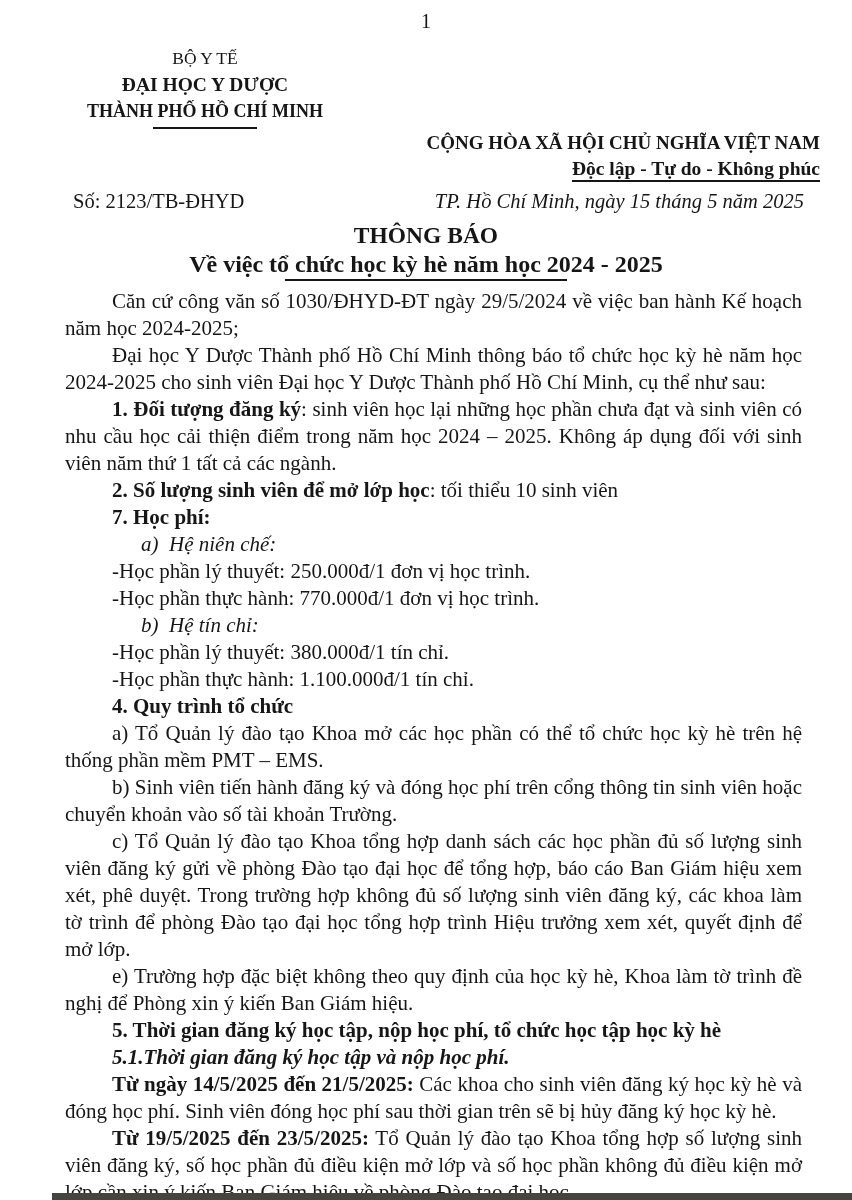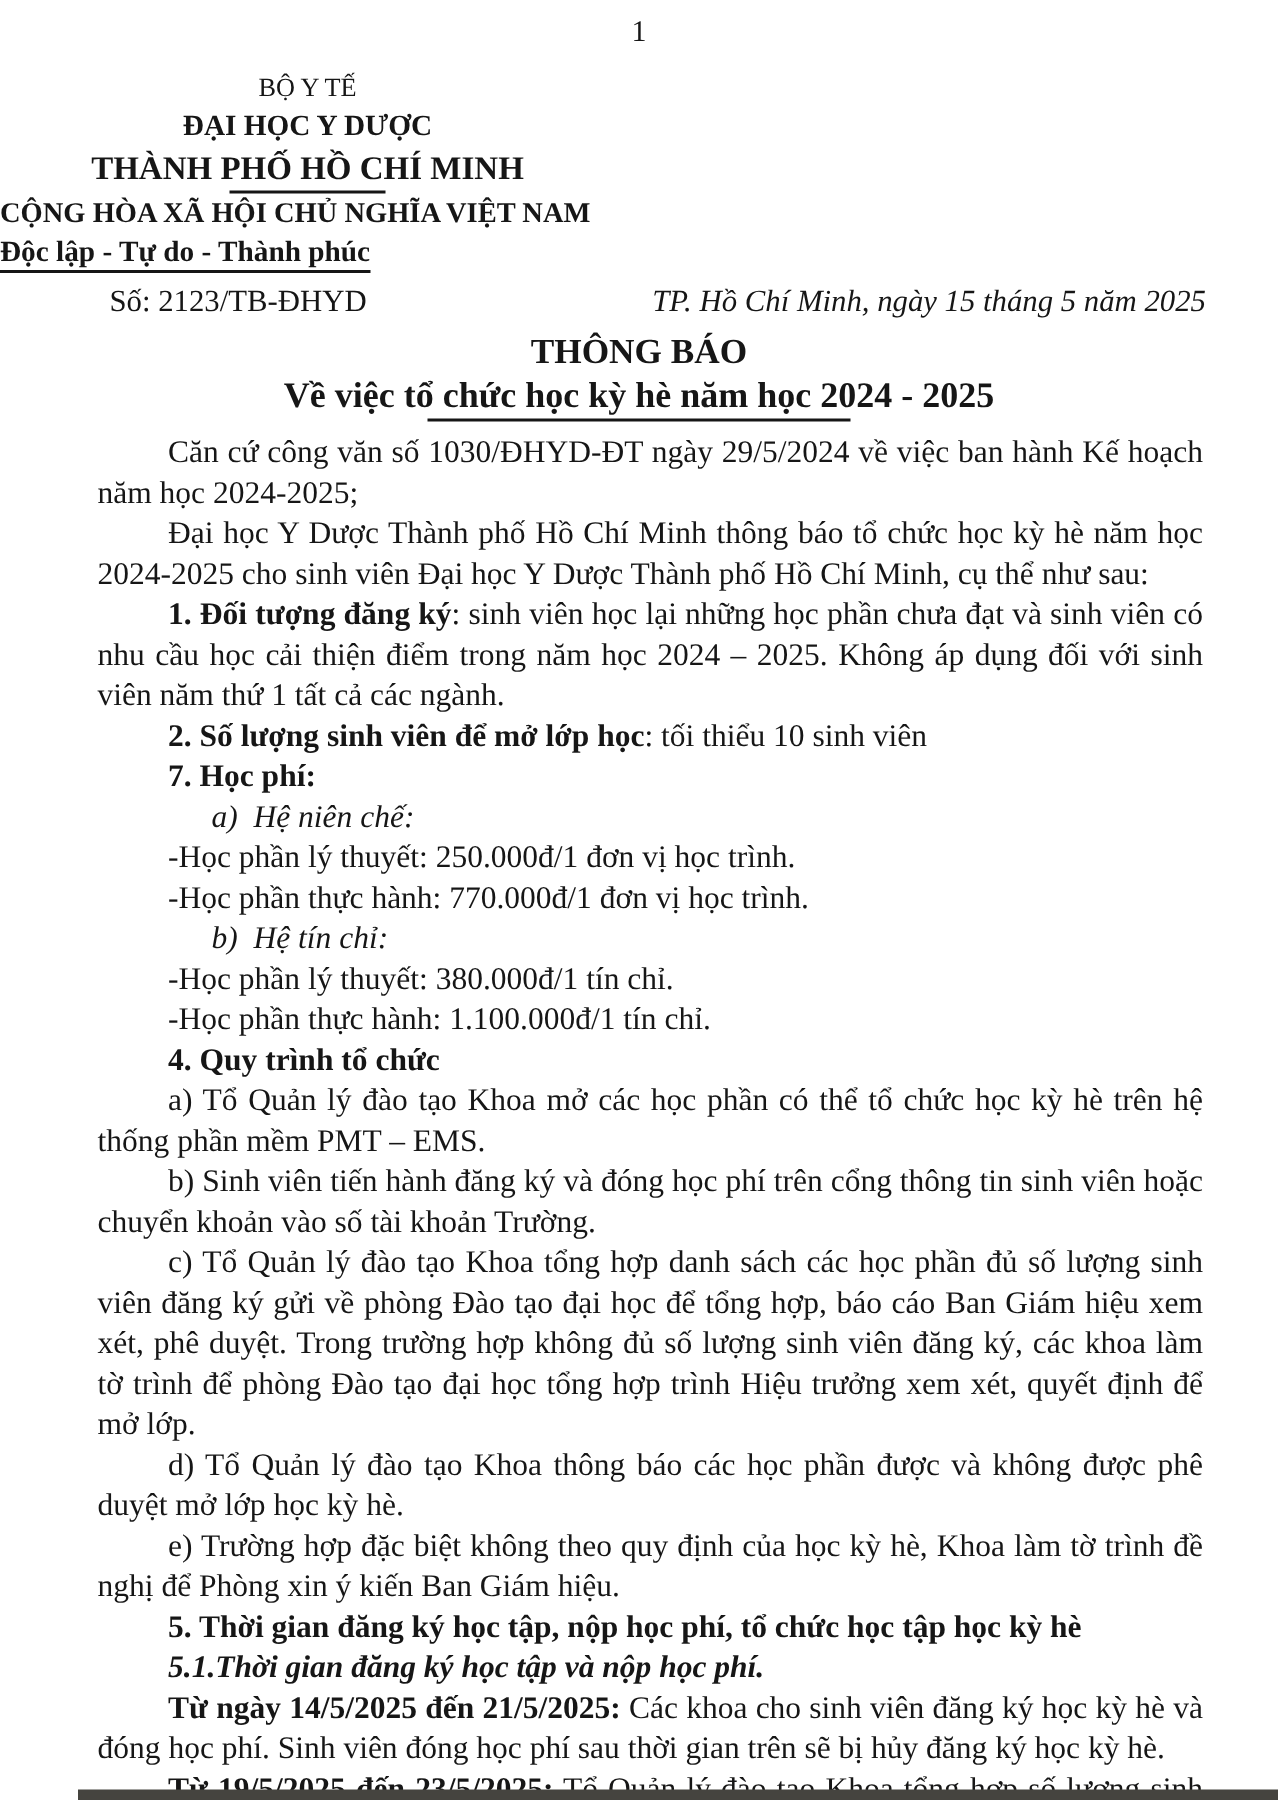--- a/index.html
+++ b/index.html
@@ -15,27 +15,27 @@
   .page-number {
     text-align: center;
     padding-top: 10px;
     font-size: 20px;
     line-height: 23px;
   }
   .header-cols { display: flex; margin-top: 12px; flex-direction: column; }
   .col-left { width: 350px; margin-left: 30px; text-align: center; }
   .col-left .l1 { font-size: 17.5px; line-height: 26px; }
   .col-left .l2 { font-size: 19.5px; line-height: 27px; font-weight: bold; }
-  .col-left .l3 { font-size: 22px; line-height: 27px; font-weight: bold; }
+  .col-left .l3 { font-size: 18px; line-height: 27px; font-weight: bold; }
   .rule-short {
     width: 104px; height: 0;
     border-bottom: 2px solid #161616;
     margin: 2px auto 0;
   }
-  .col-right { flex: 1; margin-right: 32px; text-align: left; }
+  .col-right { flex: 1; margin-right: 32px; text-align: right; }
   .col-right .l1 { font-size: 19px; line-height: 27px; font-weight: bold; }
   .col-right .l2 { font-size: 19.5px; line-height: 26px; font-weight: bold; }
   .col-right .l2 .u { border-bottom: 2px solid #161616; padding-bottom: 1px; }
   .meta-row {
     display: flex; justify-content: space-between;
     margin-top: 6px; padding: 0 48px 0 73px;
     font-size: 20.5px; line-height: 27px;
   }
   .date-line { font-style: italic; }
   .title-block { text-align: center; margin-top: 5px; }
@@ -74,21 +74,21 @@
 
   <div class="header-cols">
     <div class="col-left">
       <div class="l1">BỘ Y TẾ</div>
       <div class="l2">ĐẠI HỌC Y DƯỢC</div>
       <div class="l3">THÀNH PHỐ HỒ CHÍ MINH</div>
       <div class="rule-short"></div>
     </div>
     <div class="col-right">
       <div class="l1">CỘNG HÒA XÃ HỘI CHỦ NGHĨA VIỆT NAM</div>
-      <div class="l2"><span class="u">Độc lập - Tự do - Thành phúc</span></div>
+      <div class="l2"><span class="u">Độc lập - Tự do - Không phúc</span></div>
     </div>
   </div>
 
   <div class="meta-row">
     <div class="doc-number">Số: 2123/TB-ĐHYD</div>
     <div class="date-line">TP. Hồ Chí Minh, ngày 15 tháng 5 năm 2025</div>
   </div>
 
   <div class="title-block">
     <div class="title-main">THÔNG BÁO</div>
@@ -105,21 +105,20 @@
     <p class="subitem"><span>a)&nbsp; Hệ niên chế:</span></p>
     <p class="dash"><span>-Học phần lý thuyết: 250.000đ/1 đơn vị học trình.</span></p>
     <p class="dash"><span>-Học phần thực hành: 770.000đ/1 đơn vị học trình.</span></p>
     <p class="subitem"><span>b)&nbsp; Hệ tín chỉ:</span></p>
     <p class="dash"><span>-Học phần lý thuyết: 380.000đ/1 tín chỉ.</span></p>
     <p class="dash"><span>-Học phần thực hành: 1.100.000đ/1 tín chỉ.</span></p>
     <p><span class="b">4. Quy trình tổ chức</span></p>
     <p><span>a) Tổ Quản lý đào tạo Khoa mở các học phần có thể tổ chức học kỳ hè trên hệ thống phần mềm PMT – EMS.</span></p>
     <p><span>b) Sinh viên tiến hành đăng ký và đóng học phí trên cổng thông tin sinh viên hoặc chuyển khoản vào số tài khoản Trường.</span></p>
     <p><span>c) Tổ Quản lý đào tạo Khoa tổng hợp danh sách các học phần đủ số lượng sinh viên đăng ký gửi về phòng Đào tạo đại học để tổng hợp, báo cáo Ban Giám hiệu xem xét, phê duyệt. Trong trường hợp không đủ số lượng sinh viên đăng ký, các khoa làm tờ trình để phòng Đào tạo đại học tổng hợp trình Hiệu trưởng xem xét, quyết định để mở lớp.</span></p>
-    <p><span>d) Tổ Quản lý đào tạo Khoa thông báo các học phần được và không được phê duyệt mở lớp học kỳ hè.</span></p>
     <p><span>e) Trường hợp đặc biệt không theo quy định của học kỳ hè, Khoa làm tờ trình đề nghị để Phòng xin ý kiến Ban Giám hiệu.</span></p>
     <p><span class="b">5. Thời gian đăng ký học tập, nộp học phí, tổ chức học tập học kỳ hè</span></p>
     <p><span class="bi">5.1.Thời gian đăng ký học tập và nộp học phí.</span></p>
     <p><span class="b">Từ ngày 14/5/2025 đến 21/5/2025:</span><span> Các khoa cho sinh viên đăng ký học kỳ hè và đóng học phí. Sinh viên đóng học phí sau thời gian trên sẽ bị hủy đăng ký học kỳ hè.</span></p>
     <p><span class="b">Từ 19/5/2025 đến 23/5/2025:</span><span> Tổ Quản lý đào tạo Khoa tổng hợp số lượng sinh viên đăng ký, số học phần đủ điều kiện mở lớp và số học phần không đủ điều kiện mở lớp cần xin ý kiến Ban Giám hiệu về phòng Đào tạo đại học.</span></p>
   </div>
 
   <div class="bottom-strip"></div>
 
 </div>

